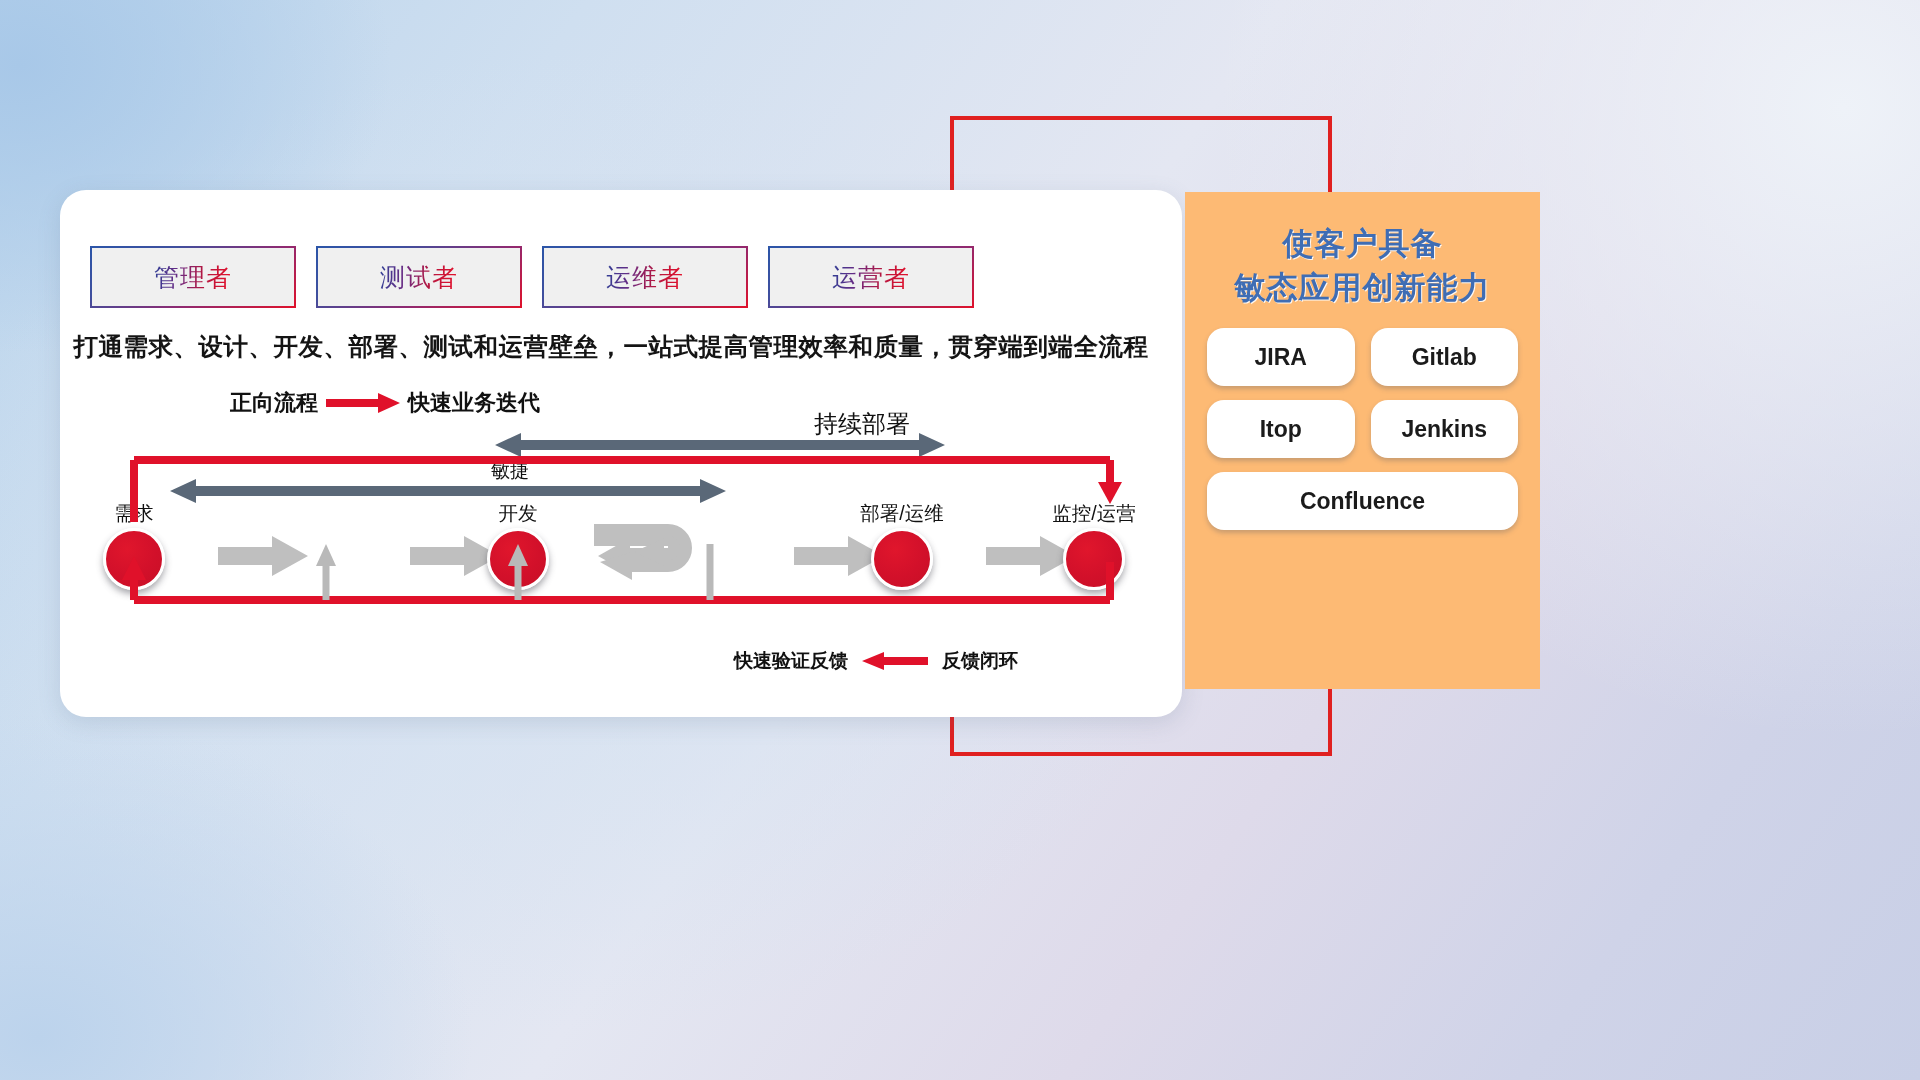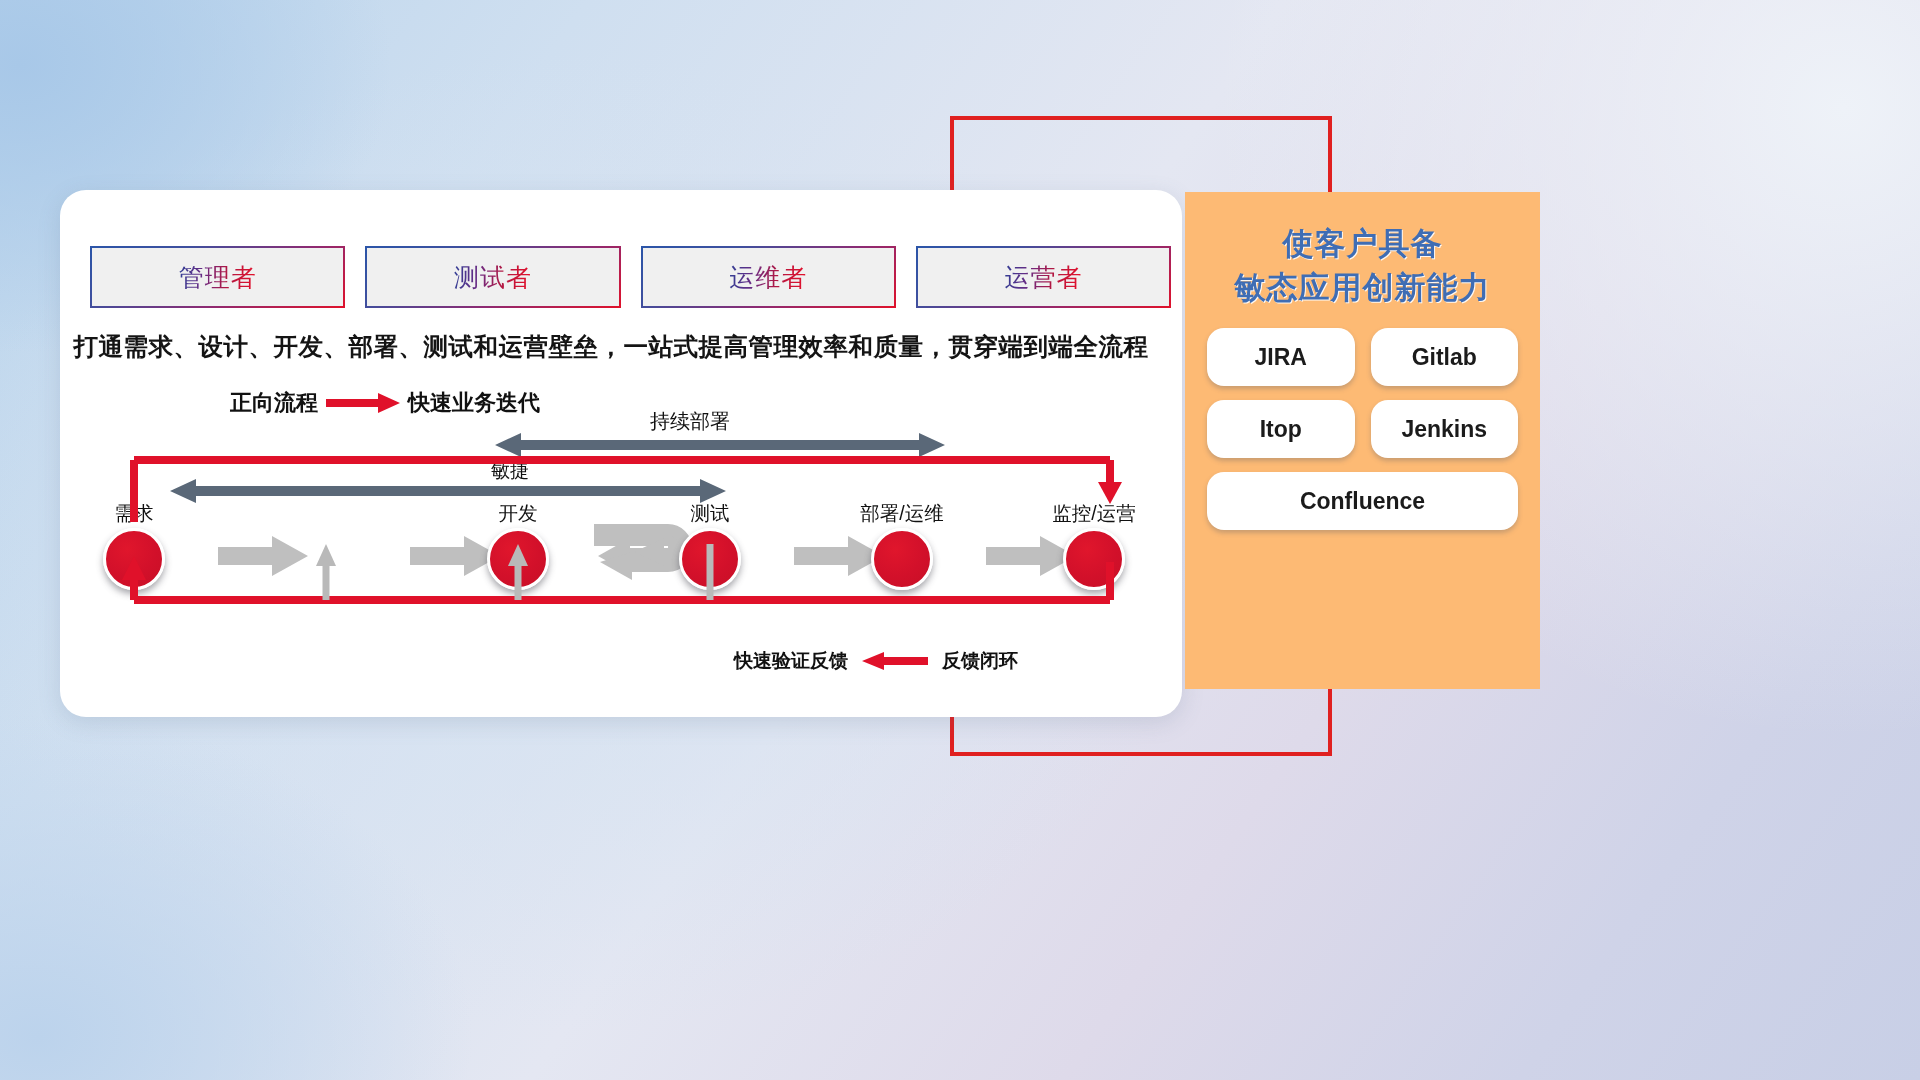--- a/index.html
+++ b/index.html
@@ -33,21 +33,21 @@
     background: #ffffff;
     border-radius: 26px;
     box-shadow: 0 6px 22px rgba(90,110,140,0.18);
     z-index: 3;
   }
 
   
   .roles {
     position: absolute;
     left: 30px; top: 56px;
-    width: 1081px;
+    width: 884px;
     display: flex;
     gap: 20px;
   }
   .role-box {
     flex: 1;
     height: 62px;
     background: #f0f0f0;
     display: flex;
     align-items: center;
     justify-content: center;
@@ -90,22 +90,22 @@
     display: flex; align-items: center; gap: 8px;
     font-size: 22px; font-weight: bold; color: #111;
     white-space: nowrap;
   }
   .arrow-red-small { display:block; }
 
   
   .ann-cd-label {
     position: absolute;
     left: 590px; top: 218px;
-    width: 260px; text-align: left;
-    font-size: 20px; color: #111;
+    width: 260px; text-align: right;
+    font-size: 24px; color: #111;
   }
   .svg-cd { position: absolute; left: 435px; top: 242px; }
 
   
   .ann-agile-label {
     position: absolute;
     left: 320px; top: 268px;
     width: 260px; text-align: center;
     font-size: 19px; color: #111;
   }
@@ -277,24 +277,20 @@
 
     <svg class="gap-arrow" style="left:502px; top:22px;" width="110" height="66" viewBox="0 0 110 66">
       <path d="M4 6 H74 A16 16 0 0 1 74 38 H36 V46 L4 29 L36 12 V20 H74 A4 4 0 0 0 74 14 H4 Z" fill="#bfbfbf" opacity="0"></path>
       <path d="M2 8 H76 A17 17 0 0 1 76 42 H38 V52 L6 34 L38 16 V26 H76 A9 9 0 0 0 76 24 H2 Z" fill="#bfbfbf"></path>
       <path d="M2 8 H76" stroke="#bfbfbf" stroke-width="12" fill="none" stroke-linecap="butt"></path>
       <path d="M76 8 A18 18 0 0 1 76 44 H40" stroke="#bfbfbf" stroke-width="12" fill="none"></path>
       <path d="M42 30 L72 16 V44 Z" fill="#bfbfbf"></path>
       <path d="M40 58 L8 40 L40 30 Z" fill="#bfbfbf"></path>
     </svg>
 
-    <div class="stage" style="left:564px; top:0;">
-      <div class="stage-label">测试</div>
-      <div class="stage-dot"></div>
-    </div>
 
     <svg class="gap-arrow" style="left:704px;" width="90" height="40" viewBox="0 0 90 40">
       <path d="M0 11 H54 V0 L90 20 L54 40 V29 H0 Z" fill="#bfbfbf"></path>
     </svg>
 
     <div class="stage" style="left:756px; top:0;">
       <div class="stage-label">部署/运维</div>
       <div class="stage-dot"></div>
     </div>
 

